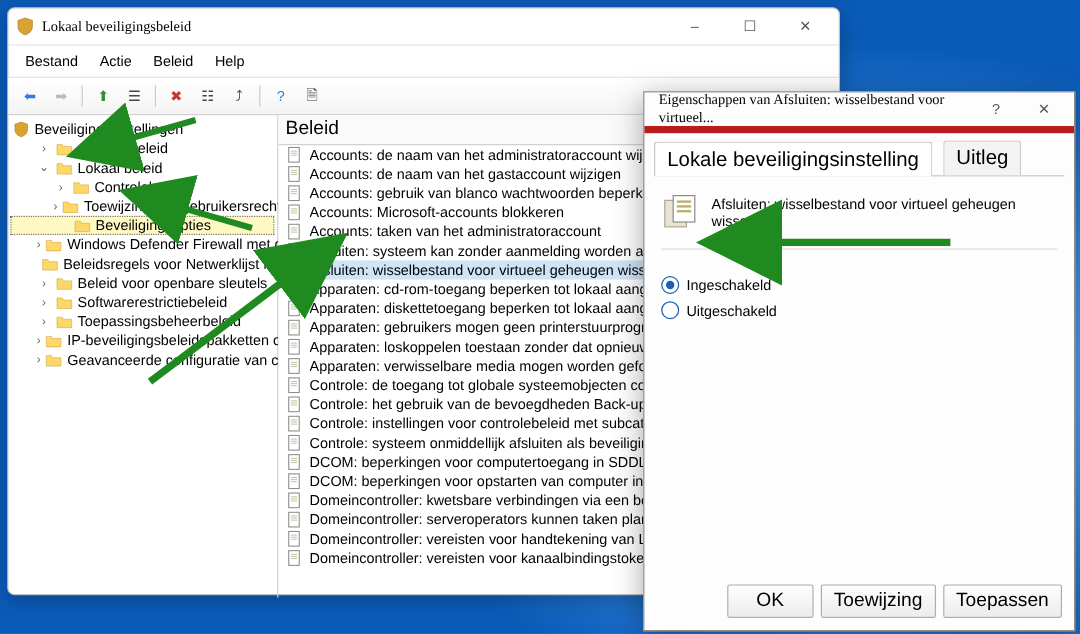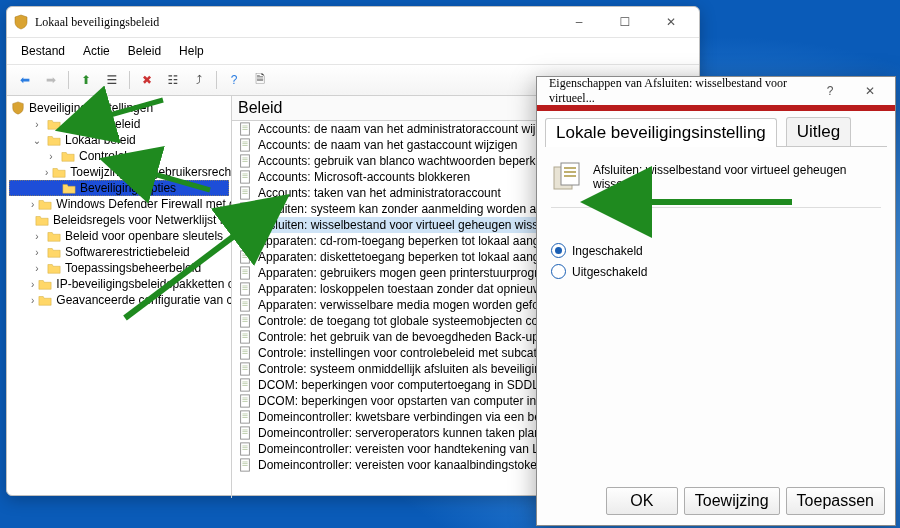--- a/index.html
+++ b/index.html
@@ -17,40 +17,40 @@
   .winbtns{display:flex;gap:2px;}
   .winbtn{width:44px;height:28px;display:flex;align-items:center;justify-content:center;color:#555;border-radius:4px;}
   .menubar{display:flex;gap:10px;padding:4px 10px;border-bottom:1px solid #e5e5e5;font-size:12px;}
   .menubar span{padding:2px 4px;}
   .toolbar{display:flex;align-items:center;gap:2px;padding:3px 6px;border-bottom:1px solid #d0d0d0;background:linear-gradient(#fff,#f4f4f4);}
   .tbtn{width:22px;height:22px;display:flex;align-items:center;justify-content:center;border:1px solid transparent;border-radius:3px;color:#444;}
   .tsep{width:1px;height:18px;margin:0 3px;background:#ccc;}
   .body{display:flex;height:calc(100% - 30px - 26px - 30px);}
   .tree{width:220px;border-right:1px solid #d0d0d0;overflow:auto;padding:4px 2px;}
   .node{display:flex;align-items:center;gap:4px;padding:1px 2px;white-space:nowrap;}
-  .node.sel{background:#1d4ed8;border:1px dotted #777;padding:0 1px;align-items:center;}
+  .node.sel{background:#fef9c3;border:1px dotted #777;padding:0 1px;align-items:center;}
   .exp{width:12px;text-align:center;color:#666;font-size:10px;display:inline-block;}
   .ico{width:14px;height:14px;display:inline-flex;align-items:center;justify-content:center;}
   .list{flex:1;display:flex;flex-direction:column;overflow:hidden;}
   .colhead{padding:3px 6px;border-bottom:1px solid #d0d0d0;background:#fafafa;font-size:16px;}
   .rows{flex:1;overflow:auto;}
   .row{display:flex;align-items:center;gap:6px;padding:1px 6px;white-space:nowrap;overflow:hidden;text-overflow:ellipsis;}
   .row.sel{background:#cfe4f7;}
   .row .ico{flex:0 0 14px;}
   .row span.text{overflow:hidden;text-overflow:ellipsis;}
   
   .dlg{position:absolute;right:4px;top:76px;width:358px;height:448px;background:#fdfdfd;border:1px solid #8a8a8a;box-shadow:0 6px 24px rgba(0,0,0,.35);}
   .dlg .titlebar{height:28px;border-bottom:6px solid #b91c1c;justify-content:center;}
   .dlg .winbtn{width:38px;height:26px;}
   .tabs{display:flex;margin:6px 8px 0 8px;border-bottom:1px solid #c8c8c8;}
   .tab{padding:4px 10px;border:1px solid #c8c8c8;border-bottom:none;background:#f3f3f3;margin-right:9px;font-size:17px;border-radius:3px 3px 0 0;}
   .tab.active{background:#fff;position:relative;top:1px;}
   .tabpanel{padding:14px 14px 0 14px;}
   .policyhead{display:flex;align-items:center;gap:10px;padding-bottom:14px;border-bottom:1px solid #ddd;}
-  .radiogroup{margin-top:35px;}
+  .radiogroup{margin-top:22px;}
   .radio{display:flex;align-items:center;gap:6px;margin:6px 0;font-size:12px;}
   .rbtn{width:13px;height:13px;border:1px solid #1a5fb4;border-radius:50%;display:inline-flex;align-items:center;justify-content:center;background:#fff;}
   .rbtn.checked::after{content:"";width:7px;height:7px;border-radius:50%;background:#1a5fb4;}
   .dlgbtns{position:absolute;right:10px;bottom:10px;display:flex;gap:6px;}
   .pbtn{min-width:72px;padding:4px 10px;border:1px solid #adadad;background:linear-gradient(#fefefe,#ececec);font-size:16px;border-radius:2px;}
   
   .annot{position:absolute;inset:0;pointer-events:none;}
   
   .svg-shield{fill:#d9a332;stroke:#a57414;stroke-width:.5;}
   .svg-folder{fill:#ffd768;stroke:#caa22d;stroke-width:.5;}

